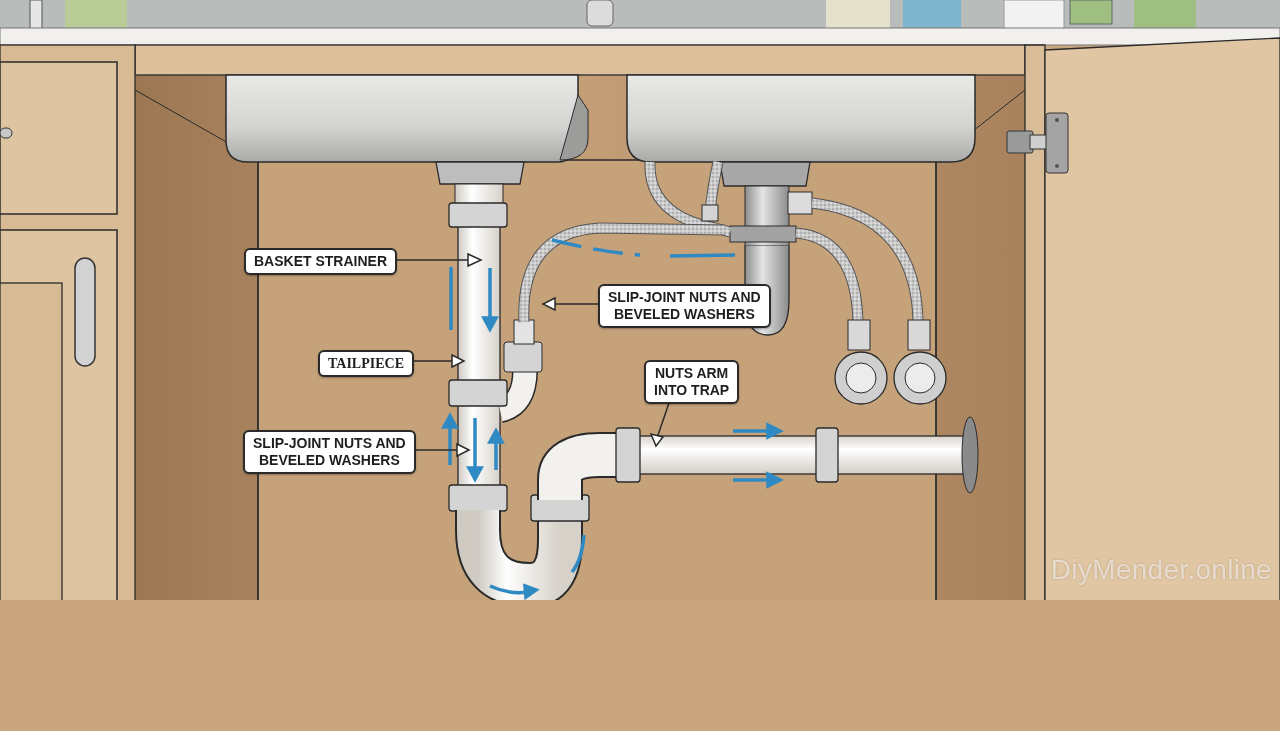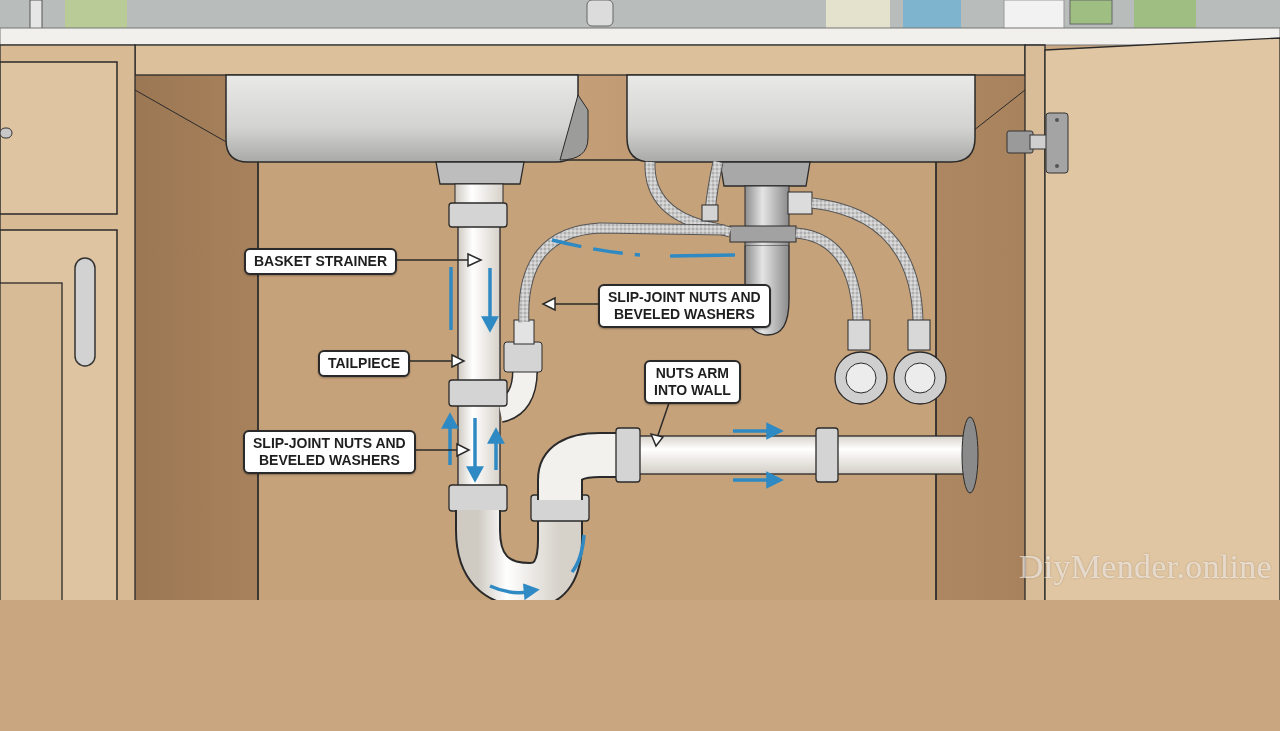--- a/index.html
+++ b/index.html
@@ -7,22 +7,22 @@
     .stage { position: relative; width: 1280px; height: 600px; overflow: hidden; }
     svg.scene { position: absolute; left: 0; top: 0; }
     .callout {
       position: absolute; background: #ffffff; border: 2px solid #2a2a2a; border-radius: 6px;
       font-family: "Liberation Sans", sans-serif; font-weight: bold; font-size: 14px; color: #1e1e1e;
       text-align: center; line-height: 17px; padding: 3px 8px; box-shadow: 0 1px 2px rgba(0,0,0,0.3);
       white-space: nowrap;
     }
     .callout span { display: block; }
     .watermark {
-      position: absolute; right: 8px; bottom: 14px; font-family: Liberation Serif, serif;
-      font-size: 34px; color: rgba(255,255,255,0.6); letter-spacing: 0.3px;
+      position: absolute; right: 8px; bottom: 14px; font-family: Liberation Sans, sans-serif;
+      font-size: 28px; color: rgba(255,255,255,0.6); letter-spacing: 0.3px;
       text-shadow: 0 0 2px rgba(120,90,60,0.4);
       margin-left: 39px;
     }
   </style>
 </head>
 <body>
 
 <div class="stage">
   <svg class="scene" width="1280" height="731" viewBox="0 0 1280 731">
     <defs>
@@ -194,30 +194,30 @@
       <line x1="598" y1="304" x2="553" y2="304"></line>
         <polygon points="555,298 543,304 555,310"></polygon>
       <line x1="670" y1="400" x2="657" y2="438"></line>
         <polygon points="651,434 656,446 663,437"></polygon>
     </g>
   </svg>
 
   <div class="callout" style="left:244px; top:248px;">
     <span>BASKET STRAINER</span>
   </div>
-  <div class="callout" style="left:318px; top:350px;">
+  <div class="callout" style="left:318px; top:350px;font-family:Liberation Serif, serif;">
     <span>TAILPIECE</span>
   </div>
   <div class="callout" style="left:243px; top:430px;">
     <span>SLIP-JOINT NUTS AND</span>
     <span>BEVELED WASHERS</span>
   </div>
   <div class="callout" style="left:598px; top:284px;">
     <span>SLIP-JOINT NUTS AND</span>
     <span>BEVELED WASHERS</span>
   </div>
   <div class="callout" style="left:644px; top:360px;">
     <span>NUTS ARM</span>
-    <span>INTO WALL</span>
+    <span>INTO TRAP</span>
   </div>
 
   <div class="watermark">DiyMender.online</div>
 </div>
 
 </body></html>

